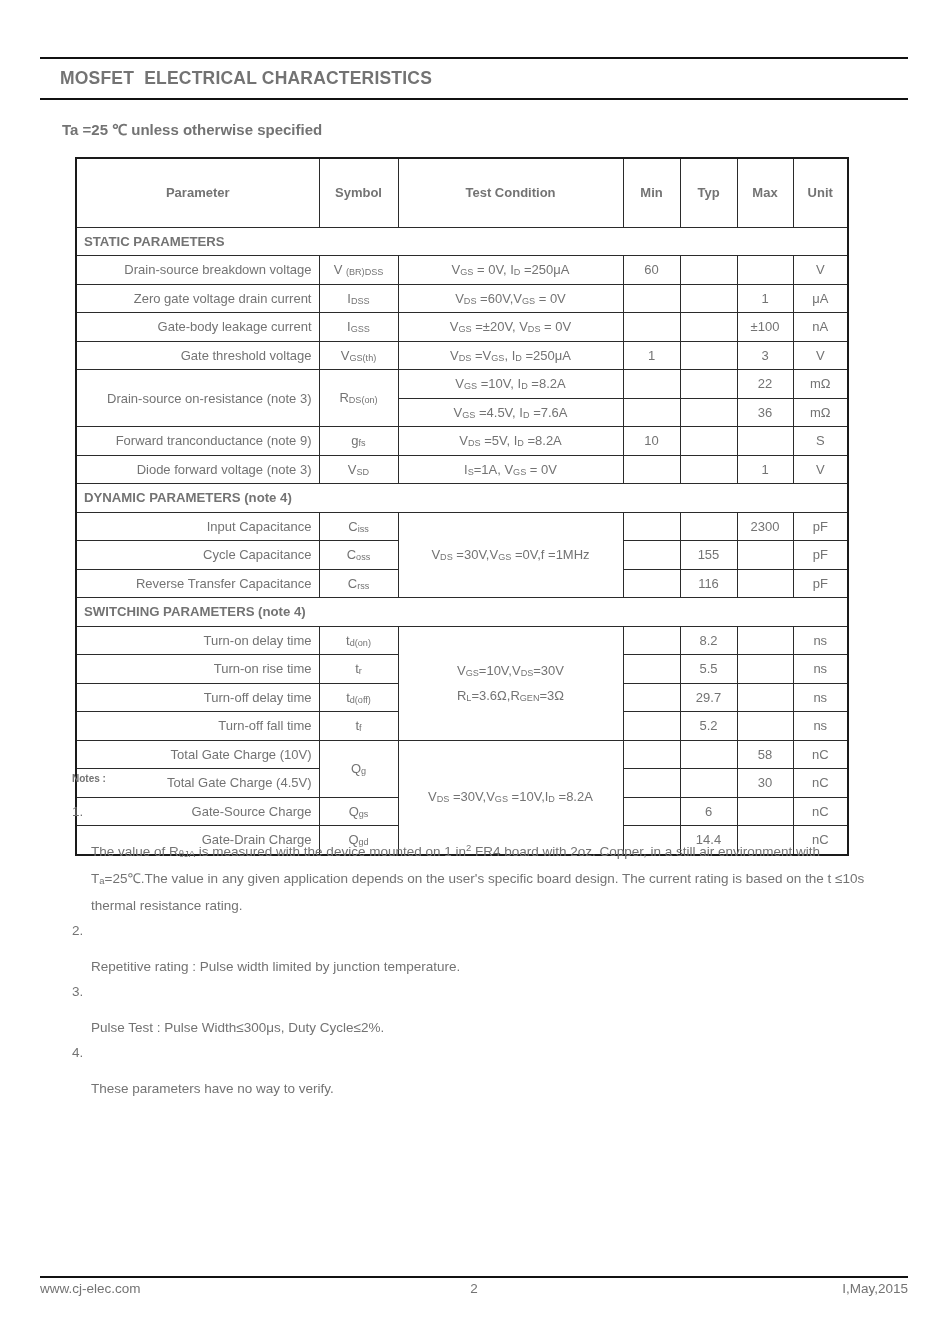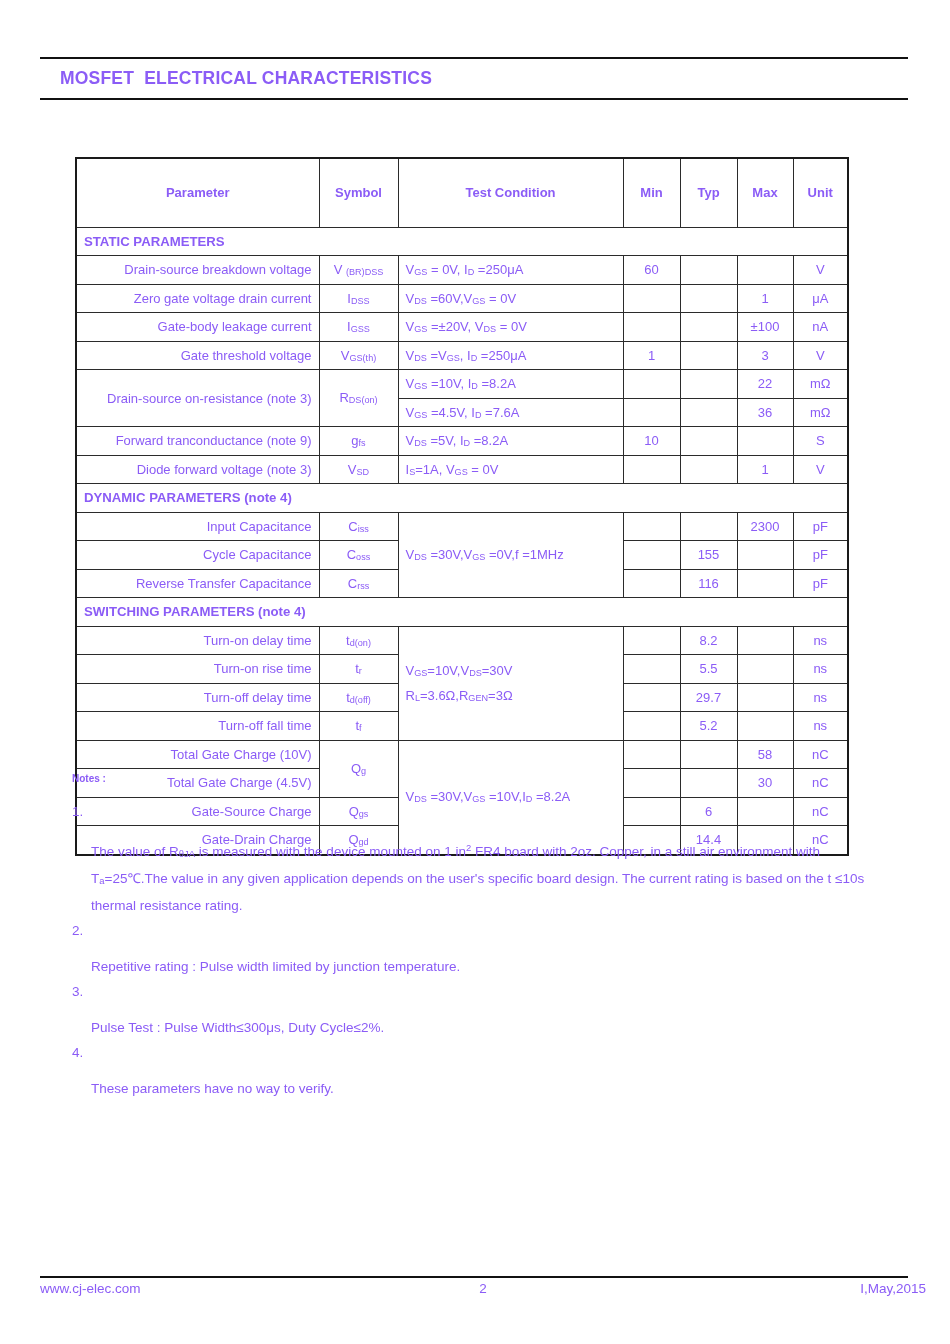--- a/index.html
+++ b/index.html
@@ -2,21 +2,21 @@
 <html><head>
 <meta charset="utf-8">
 <style>
   html,body { margin:0; padding:0; background:#e8e8e8; }
   .page {
     position:relative;
     width:950px; height:1344px;
     margin:0 auto;
     background:#ffffff;
     font-family:"Liberation Sans", sans-serif;
-    color:#8b5cf6;
+    color:#737373;
     overflow:hidden;
   }
   
   .titlebar {
     position:absolute; left:40px; right:42px; top:57px;
     border-top:2.5px solid #111;
     border-bottom:2.5px solid #111;
   }
   .titlebar h1 {
     margin:0; padding:9px 0 9px 20px;
@@ -44,21 +44,21 @@
     vertical-align:middle;
     background:#fff;
     overflow:hidden;
   }
   table.params { border:2px solid #1a1a1a; }
   table.params th {
     font-weight:bold; text-align:center; padding:21px 4px;
   }
   td.p { text-align:right; }
   td.s { text-align:center; }
-  td.c { text-align:left; line-height:1.95; }
+  td.c { text-align:center; line-height:1.95; }
   td.n { text-align:center; }
   tr.sec td {
     font-weight:bold; text-align:left; font-size:13.2px;
   }
   sub { font-size:0.70em; vertical-align:-0.12em; letter-spacing:0; }
   sup { font-size:0.70em; vertical-align:0.55em; }
   
   .notes {
     position:absolute; left:72px; top:773px; width:820px;
     font-size:13.5px;
@@ -66,37 +66,38 @@
   .notes-heading { font-weight:bold; margin-bottom:15px; font-size:10px; }
   .note { display:flex; line-height:25px; margin-bottom:0; }
   .note .num { flex:0 0 19px; }
   .note .txt { flex:1;margin-top:36px; }
   
   .footer-rule {
     position:absolute; left:40px; right:42px; top:1276px;
     border-top:2.5px solid #111;
   }
   .footer {
-    position:absolute; left:40px; right:24px; top:1281px;
+    position:absolute; left:40px; right:42px; top:1281px;
     display:flex; align-items:baseline;
     font-size:13.5px;
   }
   .footer .l { flex:1; text-align:left; }
   .footer .m { flex:1; text-align:center; }
   .footer .r { flex:1; text-align:right; }
 </style>
 </head>
 <body>
 
 <div class="page">
 
   <div class="titlebar">
     <h1>MOSFET  ELECTRICAL CHARACTERISTICS</h1>
   </div>
 
+  <div class="subtitle">Ta =25 ℃ unless otherwise specified</div>
 
   <table class="params">
     <colgroup>
       <col style="width:243px">
         <col style="width:79px">
         <col style="width:225px">
       <col style="width:57px">
         <col style="width:57px">
         <col style="width:56px">
         <col style="width:55px">

